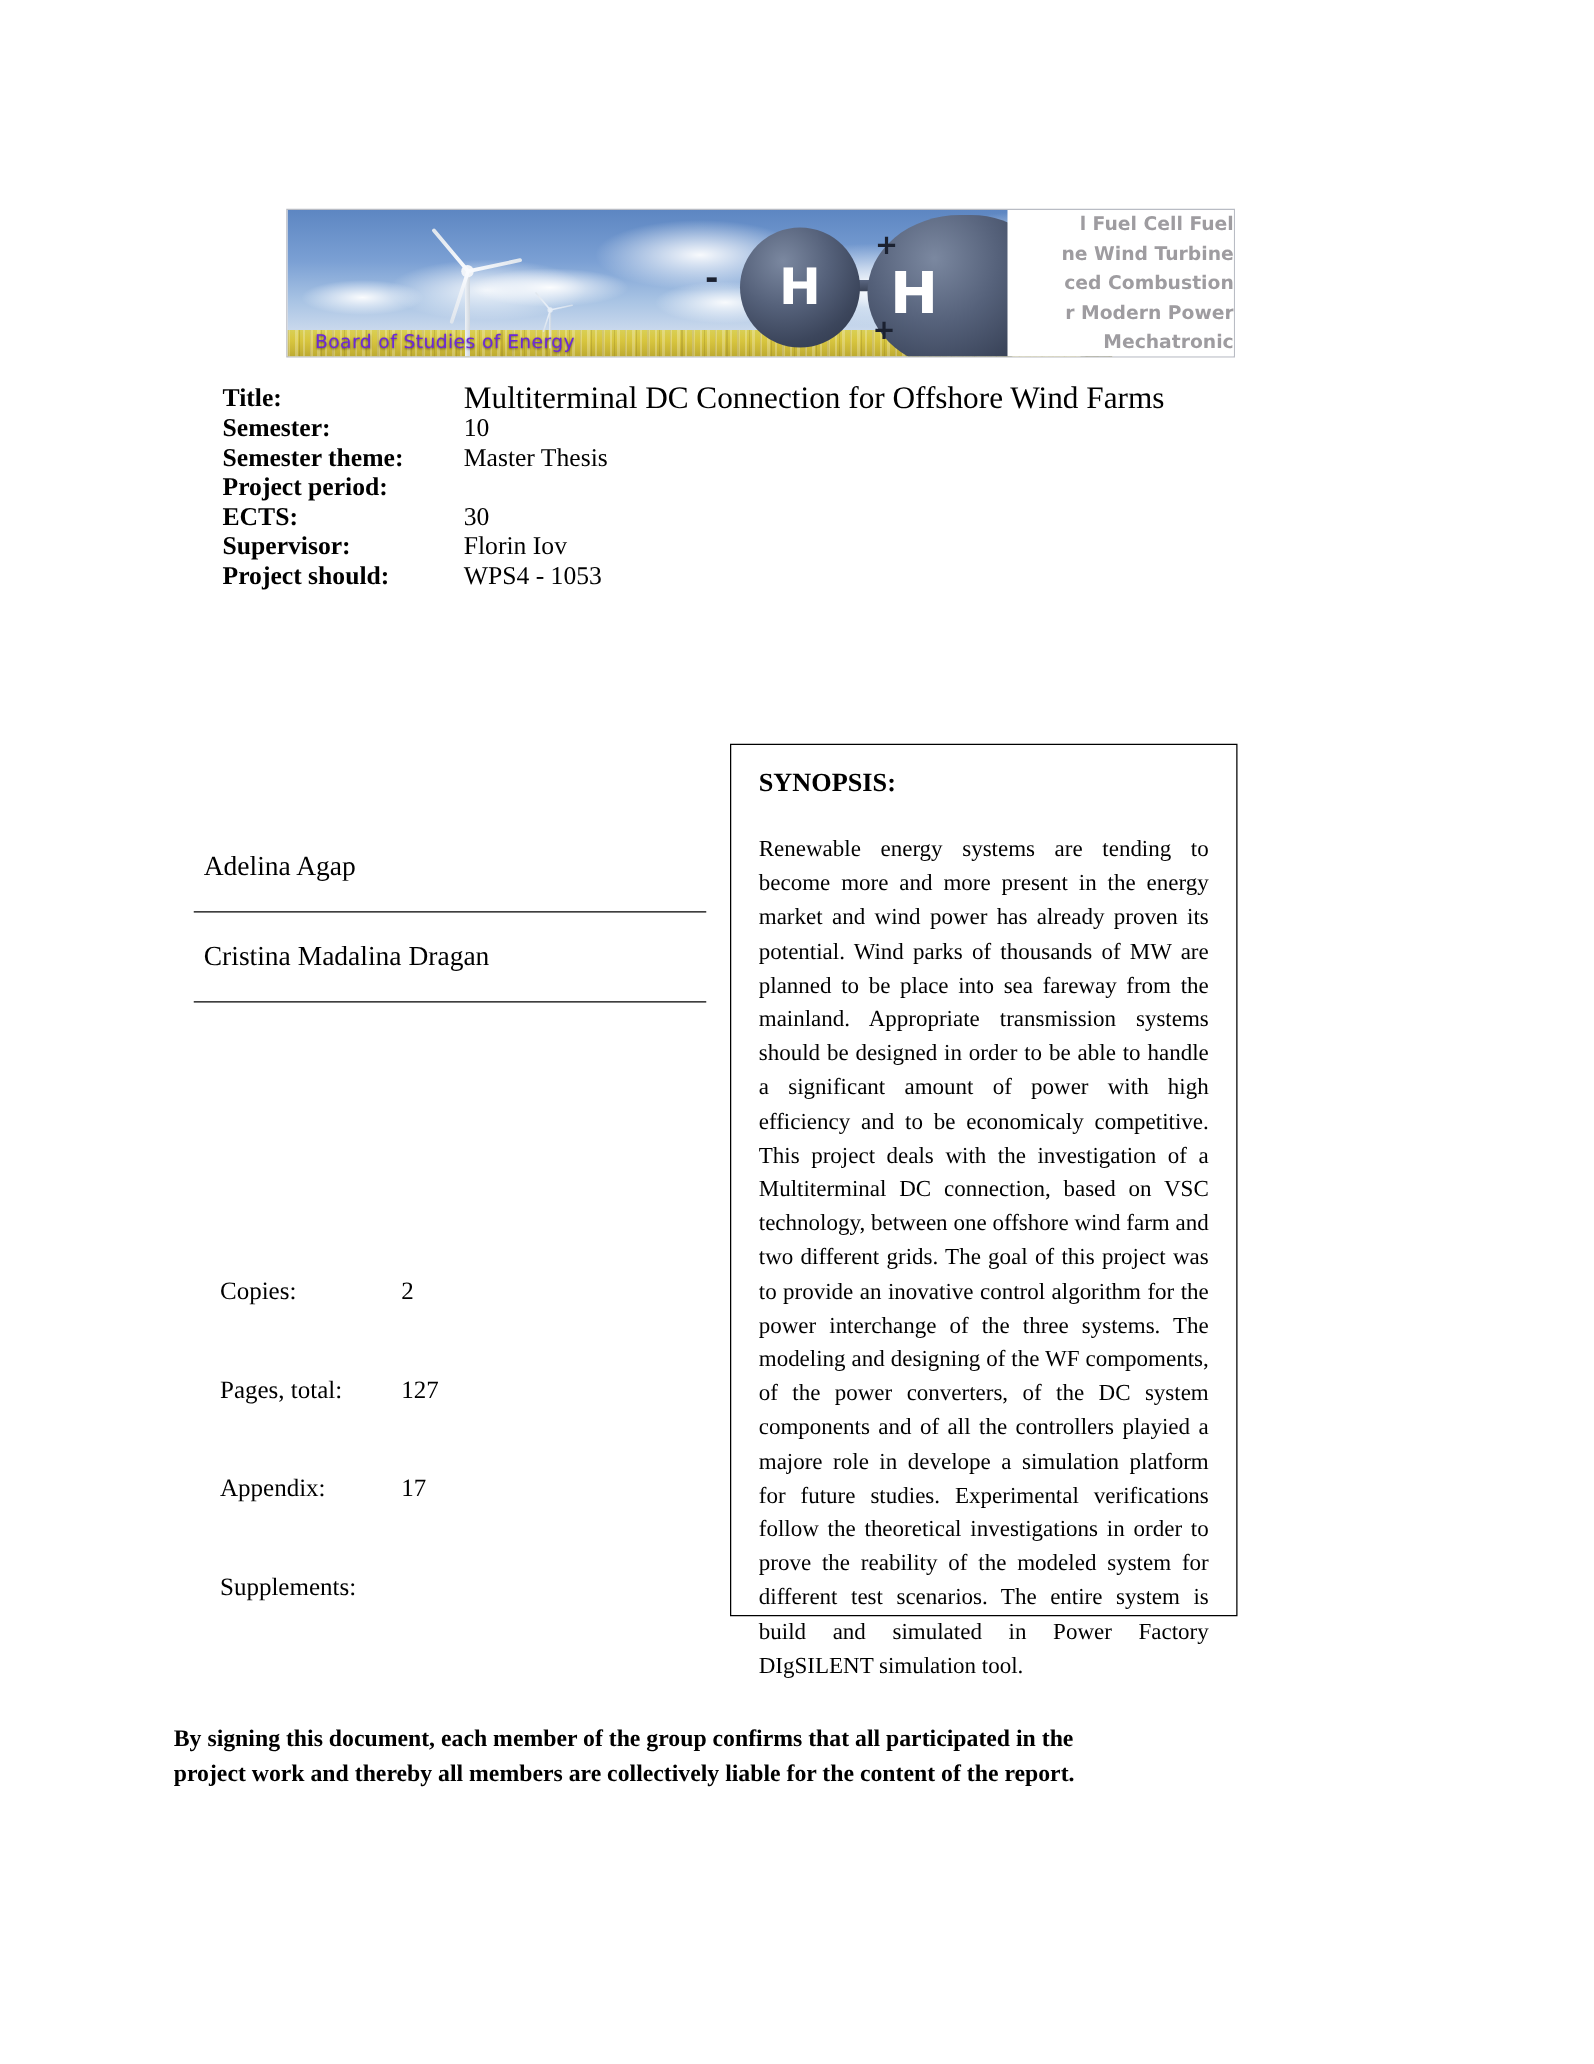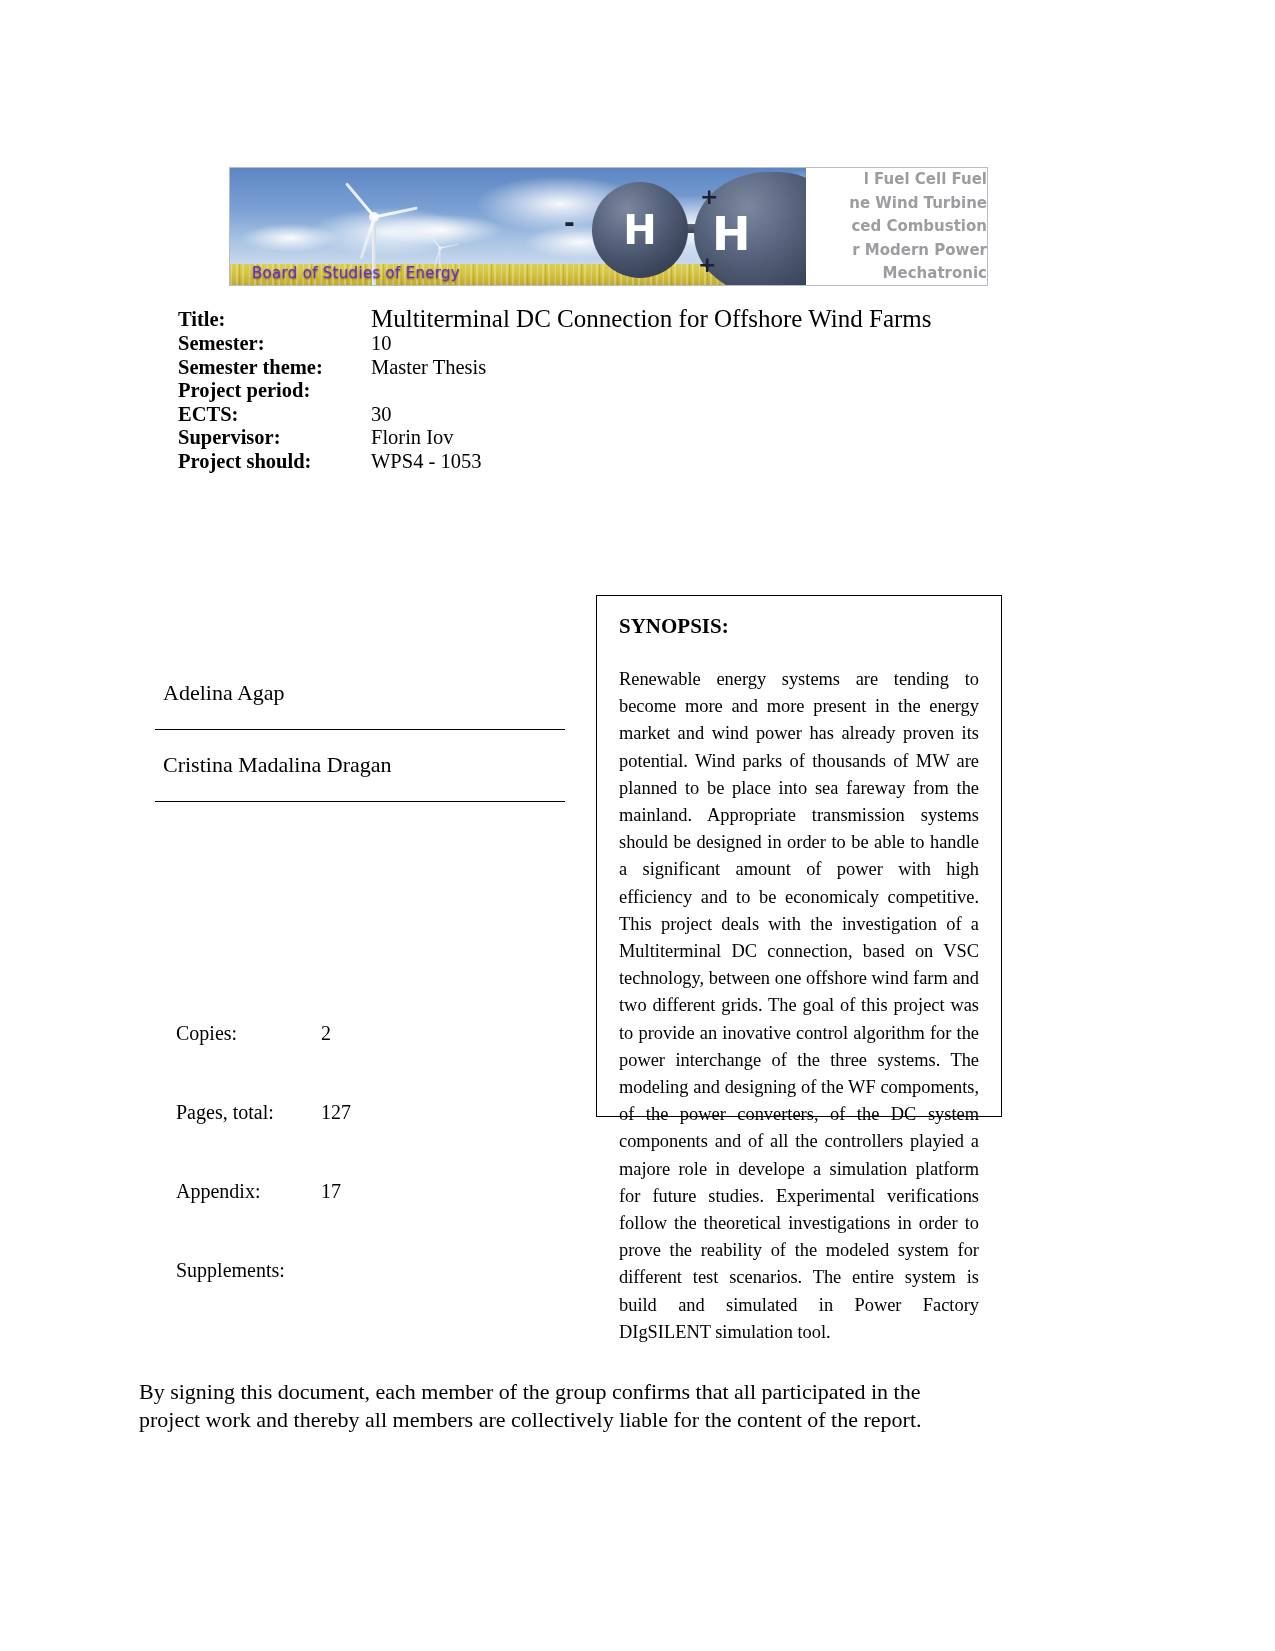--- a/index.html
+++ b/index.html
@@ -229,24 +229,24 @@
   .count-row {
     display: flex;
     height: 79px;
   }
   .count-key { flex: 0 0 145px; }
   .count-val { flex: 1 1 auto; }
 
   
   #synopsis {
     position: absolute;
-    left: 596px;
+    left: 584px;
     top: 595px;
     width: 406px;
-    height: 522px;
+    height: 698px;
     border: 1.6px solid #000;
     box-sizing: border-box;
     padding: 18px 22px 10px 22px;
   }
   #synopsis-title {
     font-weight: 700;
     font-size: 21px;
     margin-bottom: 27px;
   }
   #synopsis-body {
@@ -256,22 +256,22 @@
     text-justify: inter-word;
     hyphens: none;
   }
 
   
   #footer {
     position: absolute;
     left: 139px;
     top: 1378px;
     width: 940px;
-    font-weight: 400;
-    font-size: 22px;
+    font-weight: 700;
+    font-size: 19px;
     line-height: 28px;
     text-align: justify;
   }
   #footer .l2 { text-align: left; }
 </style>
 </head>
 <body>
 
 <div id="banner">
   <div class="sky"></div>

